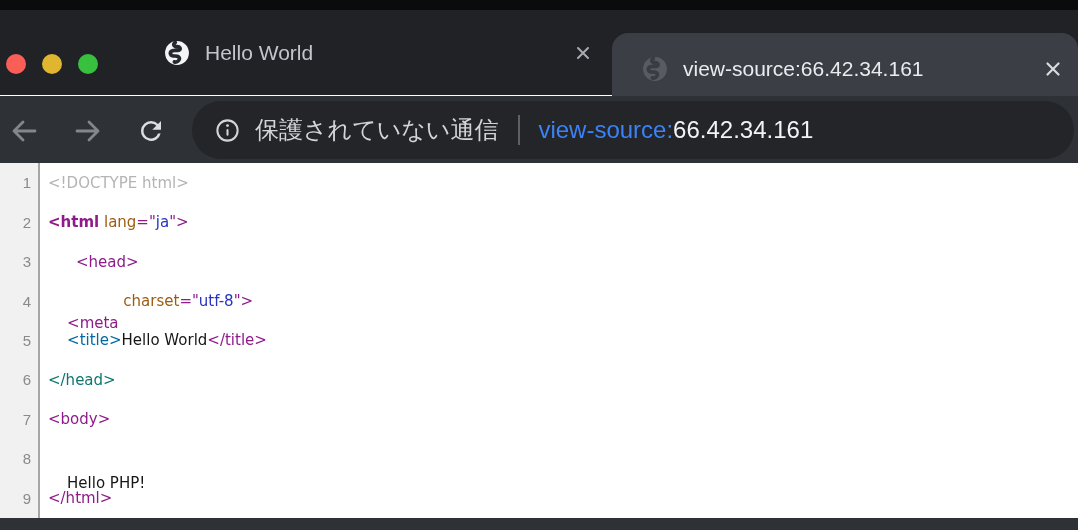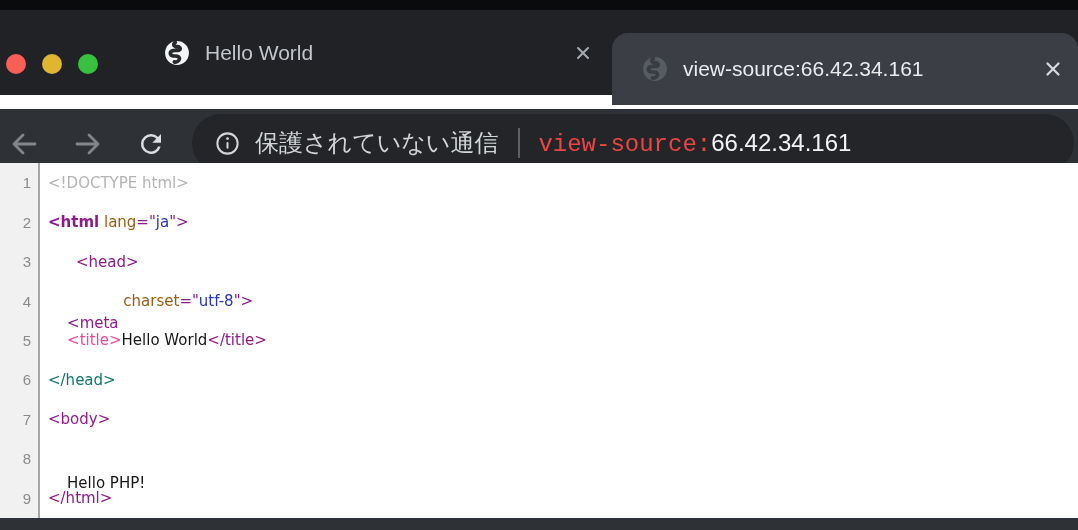--- a/index.html
+++ b/index.html
@@ -24,36 +24,36 @@
   .tab-active  .tab-title { color:#e9ebee; }
   .tab-close { width:22px; height:22px; display:flex; align-items:center; justify-content:center;
                margin-right:18px; flex:none; }
   .tab-active .tab-close { margin-right:14px; }
   .globe { width:26px; height:26px; flex:none; }
   .globe .disc { fill:#f2f4f6; }
   .globe .land { fill:none; stroke:#26292d; stroke-width:3.4; stroke-linecap:round; }
   .globe-dim .disc { fill:#575b62; }
   .globe-dim .land { stroke:#393c42; }
   
-  .toolbar { position:absolute; left:0; top:109px; right:0; height:68px; background:#2e3136; }
+  .toolbar { position:absolute; left:0; top:96px; right:0; height:68px; background:#2e3136; }
   .nav-btn { position:absolute; top:17px; width:36px; height:36px; display:flex;
              align-items:center; justify-content:center; border-radius:50%; }
   .nav-back    { left:6px; }
   .nav-forward { left:70px; }
   .nav-reload  { left:133px; }
   .omnibox {
     position:absolute; left:192px; top:5px; right:4px; height:58px;
     background:#232528; border-radius:29px; display:flex; align-items:center;
     padding-left:22px; overflow:hidden;
   }
   .security-chip { display:flex; align-items:center; gap:14px; }
   .security-label { color:#d2d5d8; font-size:24px; white-space:nowrap; }
   .url-separator { width:2px; height:30px; background:#5c6166; margin:0 18px 0 20px; flex:none; }
   .url-text { font-size:24px; white-space:nowrap; }
-  .url-scheme { color:#ef4444;font-family:Liberation Mono, monospace; }
+  .url-scheme { color:#3b82f6; }
   .url-host   { color:#f2f3f5; font-weight:500; }
   
   .source-view { position:absolute; left:0; top:163px; right:0; height:355px;
                  background:#fff; display:flex; flex-direction:column; overflow:hidden; }
   .code-line { display:flex; height:39.44px; flex:none; }
   .line-no {
     width:40px; flex:none; background:#f1f1f2; border-right:2px solid #a6a6a6;
     color:#8a8a8a; font-size:15px; display:flex; align-items:center;
     justify-content:flex-end; padding-right:7px;
   }
@@ -152,21 +152,21 @@
     <span class="line-code"><span style="color: rgb(143, 27, 138); margin-left: 28px;">&lt;head&gt;</span></span>
   </div>
 
   <div class="code-line">
     <span class="line-no">4</span>
     <span class="line-code"><span style="color: rgb(143, 27, 138); margin-top: 43px;">    &lt;meta</span><span style="color: rgb(157, 92, 18);"> charset</span><span style="color: rgb(143, 27, 138);">="</span><span style="color: rgb(39, 51, 189);">utf-8</span><span style="color: rgb(143, 27, 138);">"&gt;</span></span>
   </div>
 
   <div class="code-line">
     <span class="line-no">5</span>
-    <span class="line-code"><span style="color: #ec4899;">    &lt;title&gt;</span><span style="color: rgb(22, 22, 22);">Hello World</span><span style="color: rgb(143, 27, 138);">&lt;/title&gt;</span></span>
+    <span class="line-code"><span style="color: #0369a1;">    &lt;title&gt;</span><span style="color: rgb(22, 22, 22);">Hello World</span><span style="color: rgb(143, 27, 138);">&lt;/title&gt;</span></span>
   </div>
 
   <div class="code-line">
     <span class="line-no">6</span>
     <span class="line-code"><span style="color: #0f766e;">&lt;/head&gt;</span></span>
   </div>
 
   <div class="code-line">
     <span class="line-no">7</span>
     <span class="line-code"><span style="color: rgb(143, 27, 138);">&lt;body&gt;</span></span>

